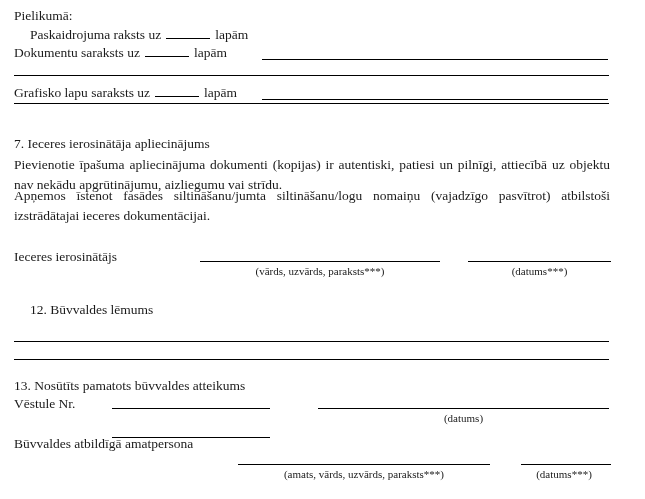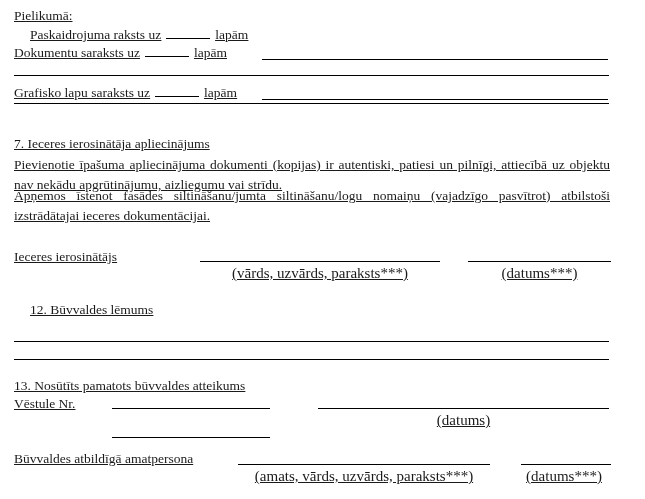--- a/index.html
+++ b/index.html
@@ -1,15 +1,15 @@
 <!DOCTYPE html>
 <html><head>
 <meta charset="utf-8">
 <style>
-  * { margin: 0; padding: 0; box-sizing: border-box; text-decoration: underline; }
+  * { margin: 0; padding: 0; box-sizing: border-box; }
   html, body { background: #ffffff; }
   .page {
     position: relative;
     width: 645px;
     height: 499px;
     background: #ffffff;
     font-family: "Liberation Serif", serif;
     font-size: 13.5px;
     color: #1a1a1a;
     overflow: hidden;
@@ -34,21 +34,21 @@
     height: 16px;
     border-bottom: 1px solid #000;
   }
   .hr {
     position: absolute;
     height: 0;
     border-top: 1px solid #000;
   }
   .caption {
     position: absolute;
-    font-size: 15px;
+    font-size: 11px;
     text-align: center;
     white-space: nowrap;
   }
 </style>
 </head>
 <body>
 
 <div class="page">
 
   <div class="abs" style="left:14px; top:8px;">Pielikumā:</div>
@@ -88,19 +88,19 @@
   <div class="hr" style="left:14px; top:359px; width:595px;"></div>
 
   <div class="abs" style="left:14px; top:378px;">13. Nosūtīts pamatots būvvaldes atteikums</div>
 
   <div class="abs" style="left:14px; top:396px;">Vēstule Nr.</div>
   <div class="uline" style="left:112px; top:393px; width:158px;"></div>
   <div class="uline" style="left:318px; top:393px; width:291px;"></div>
   <div class="caption" style="left:318px; top:412px; width:291px;">(datums)</div>
   <div class="uline" style="left:112px; top:422px; width:158px;"></div>
 
-  <div class="abs" style="left:14px; top:451px;">Būvvaldes atbildīgā amatpersona</div>
+  <div class="abs" style="left:14px; top:436px;">Būvvaldes atbildīgā amatpersona</div>
   <div class="uline" style="left:238px; top:449px; width:252px;"></div>
   <div class="uline" style="left:521px; top:449px; width:90px;"></div>
   <div class="caption" style="left:238px; top:468px; width:252px;">(amats, vārds, uzvārds, paraksts***)</div>
   <div class="caption" style="left:505px; top:468px; width:118px;">(datums***)</div>
 
 </div>
 
 </body></html>

